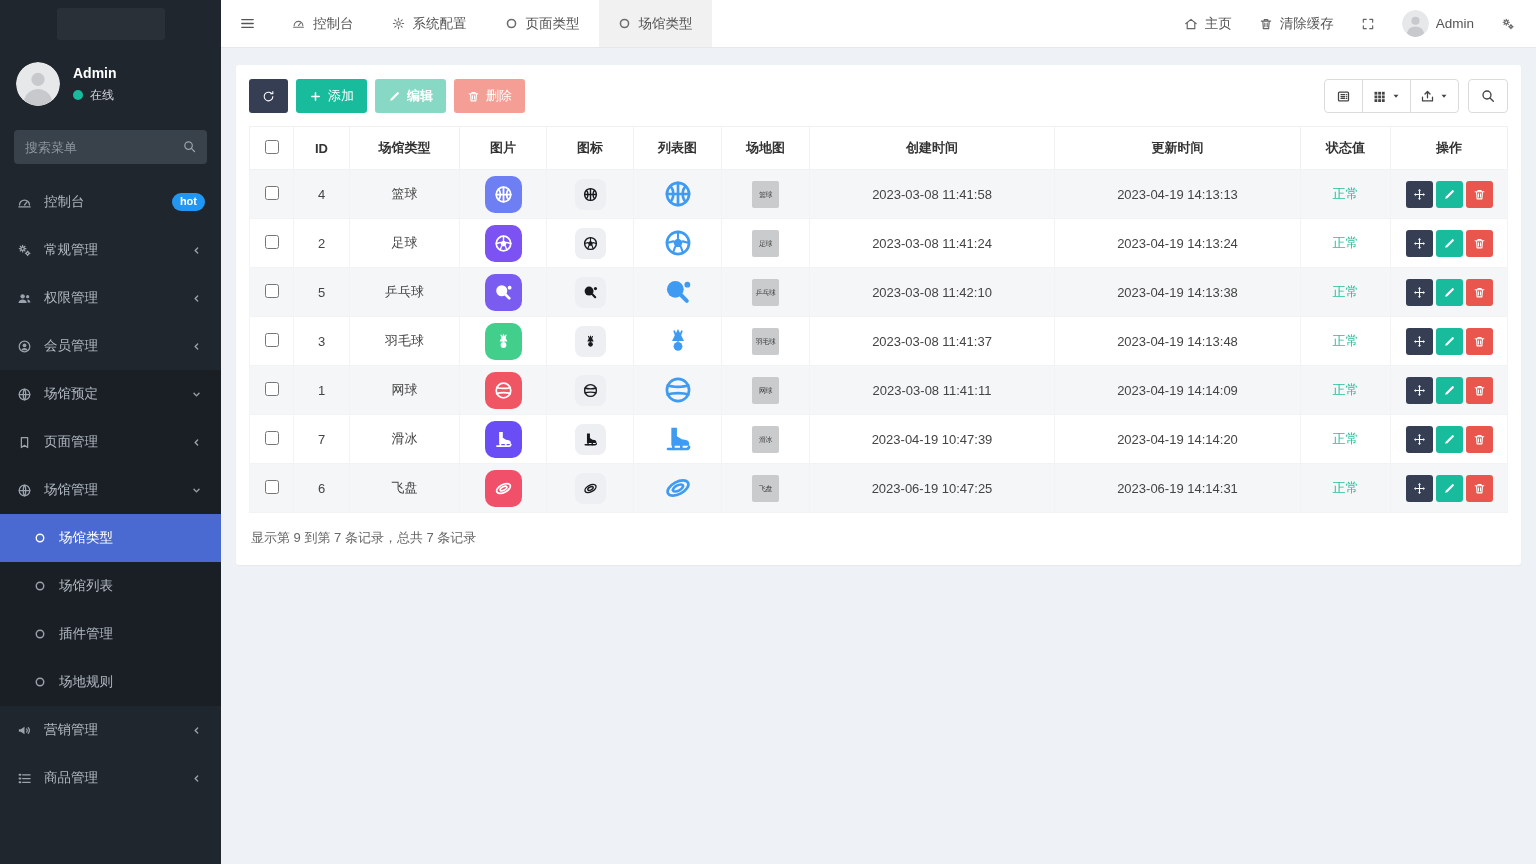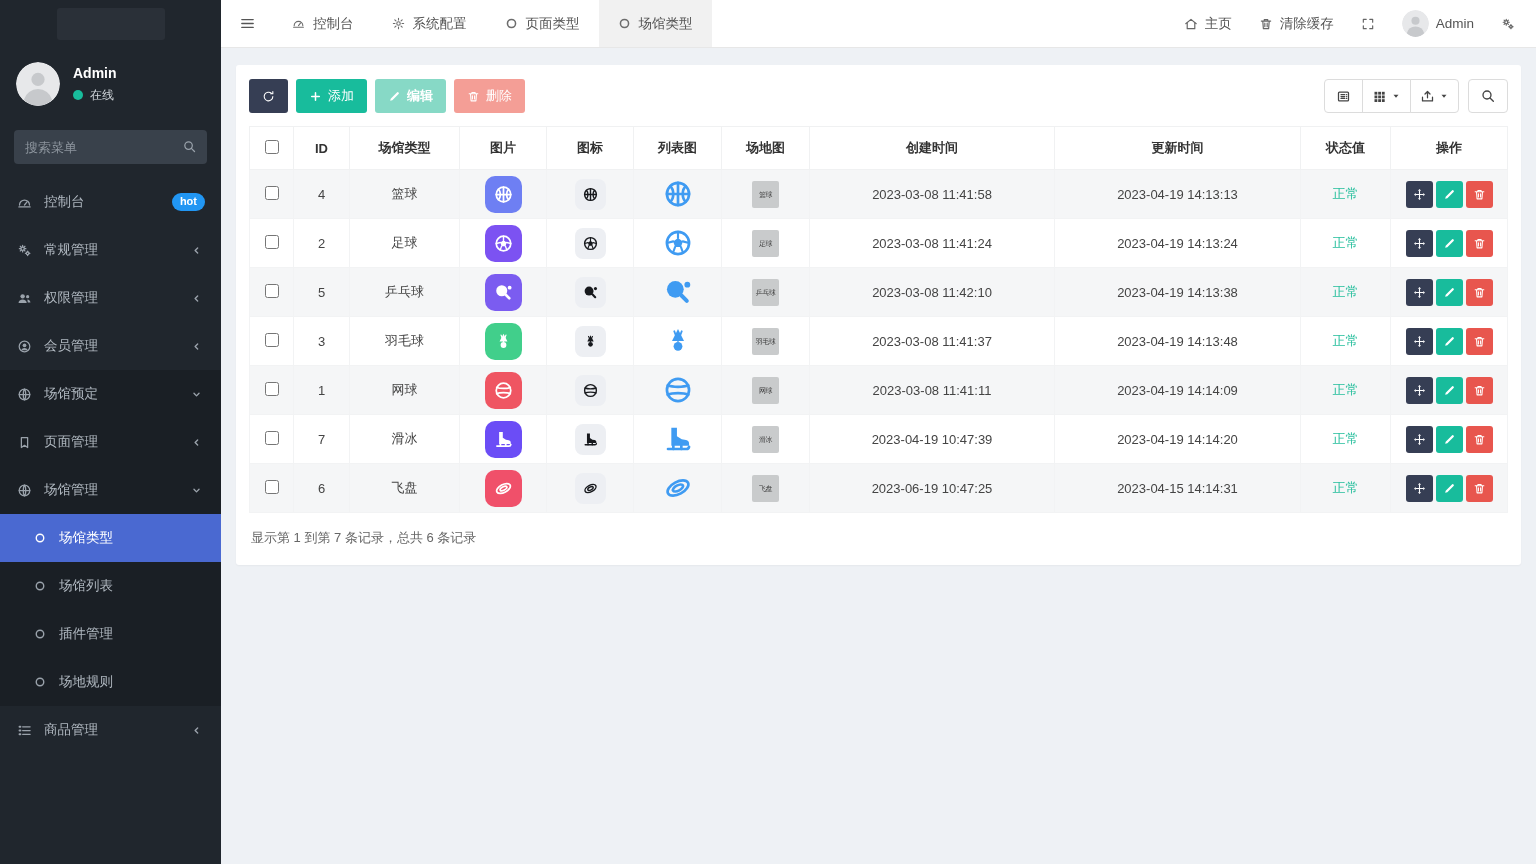--- a/index.html
+++ b/index.html
@@ -262,20 +262,34 @@
         <span class="icon" style="font-size: 12px;">
           <svg viewBox="0 0 24 24" width="1em" height="1em" fill="none" stroke="currentColor" stroke-width="2" stroke-linecap="round" stroke-linejoin="round" style="display:block">
             <circle cx="12" cy="12" r="7.5" stroke-width="2.8"></circle>
           </svg>
         </span>
         <span>场地规则</span>
       </div>
       <div class="menu-item lvl0">
         <span class="icon" style="font-size: 15px;">
           <svg viewBox="0 0 24 24" width="1em" height="1em" fill="none" stroke="currentColor" stroke-width="2" stroke-linecap="round" stroke-linejoin="round" style="display:block">
+            <path d="M3 10v4h3l6 4V6l-6 4H3z" fill="currentColor" stroke="none"></path>
+            <path d="M15.5 9.5a4 4 0 0 1 0 5M18 7.5a7 7 0 0 1 0 9"></path>
+          </svg>
+        </span>
+        <span>营销管理</span>
+        <span class="icon chev" style="font-size: 11px;">
+          <svg viewBox="0 0 24 24" width="1em" height="1em" fill="none" stroke="currentColor" stroke-width="2" stroke-linecap="round" stroke-linejoin="round" style="display:block">
+            <path d="M14.5 6.5L9 12l5.5 5.5" stroke-width="3"></path>
+          </svg>
+        </span>
+      </div>
+      <div class="menu-item lvl0">
+        <span class="icon" style="font-size: 15px;">
+          <svg viewBox="0 0 24 24" width="1em" height="1em" fill="none" stroke="currentColor" stroke-width="2" stroke-linecap="round" stroke-linejoin="round" style="display:block">
             <path d="M9 6h12M9 12h12M9 18h12"></path>
             <path d="M4 6h1.5M4 12h1.5M4 18h1.5" stroke-width="3"></path>
           </svg>
         </span>
         <span>商品管理</span>
         <span class="icon chev" style="font-size: 11px;">
           <svg viewBox="0 0 24 24" width="1em" height="1em" fill="none" stroke="currentColor" stroke-width="2" stroke-linecap="round" stroke-linejoin="round" style="display:block">
             <path d="M14.5 6.5L9 12l5.5 5.5" stroke-width="3"></path>
           </svg>
         </span>
@@ -860,21 +874,21 @@
             <td><span class="ltile">
                 <span class="icon" style="font-size: 32px;">
                   <svg viewBox="0 0 24 24" width="1em" height="1em" fill="none" stroke="currentColor" stroke-width="2" stroke-linecap="round" stroke-linejoin="round" style="display:block">
                     <ellipse cx="12" cy="12" rx="8.5" ry="4.6" transform="rotate(-28 12 12)"></ellipse>
                     <ellipse cx="12" cy="12" rx="4.2" ry="2" transform="rotate(-28 12 12)"></ellipse>
                   </svg>
                 </span>
               </span></td>
             <td><span class="thumb">飞盘</span></td>
             <td>2023-06-19 10:47:25</td>
-            <td>2023-04-15 14:14:31</td>
+            <td>2023-06-19 14:14:31</td>
             <td class="status">正常</td>
             <td><button class="abtn move">
                 <span class="icon" style="font-size: 13px;">
                   <svg viewBox="0 0 24 24" width="1em" height="1em" fill="none" stroke="currentColor" stroke-width="2" stroke-linecap="round" stroke-linejoin="round" style="display:block">
                     <path d="M12 2l3 3h-6zM12 22l-3-3h6zM2 12l3-3v6zM22 12l-3 3v-6z" fill="currentColor" stroke="none"></path>
                     <path d="M12 5v14M5 12h14"></path>
                   </svg>
                 </span>
               </button><button class="abtn edit">
                 <span class="icon" style="font-size: 13px;">
@@ -887,15 +901,15 @@
                   <svg viewBox="0 0 24 24" width="1em" height="1em" fill="none" stroke="currentColor" stroke-width="2" stroke-linecap="round" stroke-linejoin="round" style="display:block">
                     <path d="M4 7h16M9 7V4.5h6V7M6.5 7l1 13h9l1-13"></path>
                     <path d="M10 10.5v6M14 10.5v6"></path>
                   </svg>
                 </span>
               </button></td>
           </tr>
         </tbody>
     </table>
 
-    <div class="table-footer">显示第 1 到第 7 条记录，总共 6 条记录</div>
+    <div class="table-footer">显示第 9 到第 7 条记录，总共 7 条记录</div>
   </div>
 </div>
 
 </body></html>

